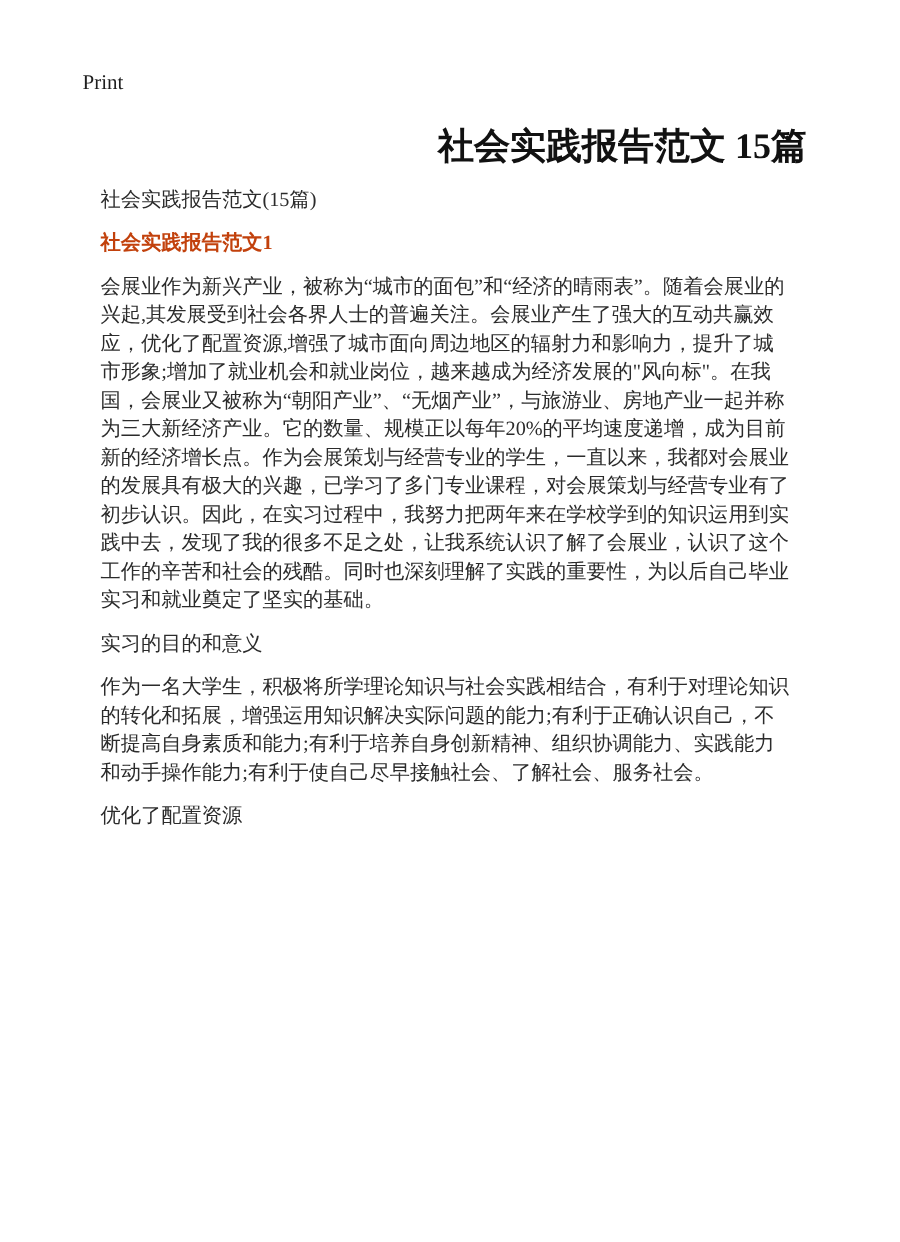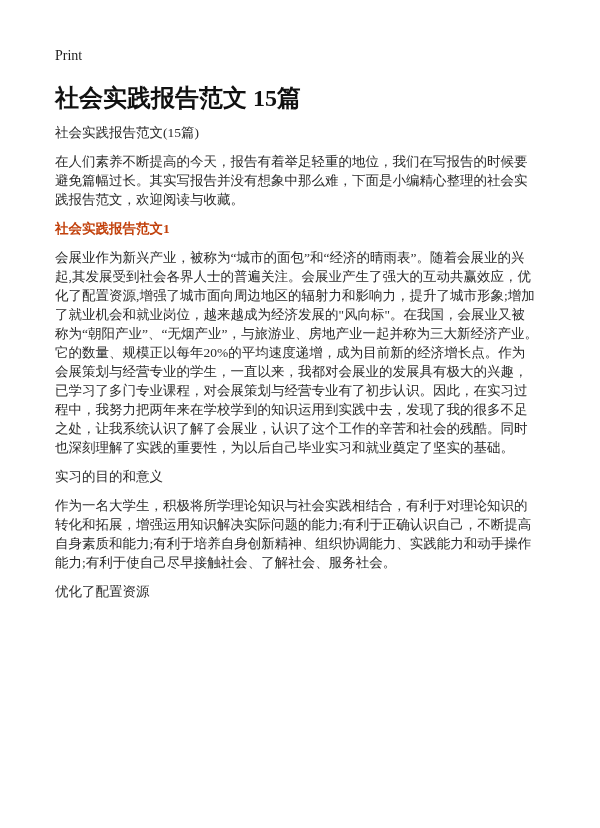--- a/index.html
+++ b/index.html
@@ -25,48 +25,47 @@
     font-size: 14px;
     line-height: 19px;
     color: #1f1f1f;
     cursor: pointer;
     display: inline-block;
   }
   .doc-title {
     font-size: 24px;
     line-height: 30px;
     font-weight: bold;
-    text-align: left;
+    text-align: right;
     color: #111111;
     margin: 18px 0 7px 0;
   }
   .body-text {
     font-size: 13.5px;
     line-height: 19px;
-    margin: 10px 0;
+    margin: 10px 12px;
     color: #2b2b2b;
     word-break: break-all;
   }
   .bold-head {
     font-weight: bold;
     color: #c2410c;
   }
 </style>
 </head>
 <body>
 
 <div class="page">
 
   <span class="print-link">Print</span>
 
   <h1 class="doc-title">社会实践报告范文 15篇</h1>
 
   <p class="body-text">社会实践报告范文(15篇)</p>
 
-  <p class="body-text">在人们素养不断提高的今天，报告有着举足轻重的地位，我们在写报告的时候要避免篇幅过长。其实写报告并没有想象中那么难，下面是小编精心整理的社会实践报告范文，欢迎阅读与收藏。</p>
 
   <p class="body-text bold-head">社会实践报告范文1</p>
 
 
   <p class="body-text">会展业作为新兴产业，被称为“城市的面包”和“经济的晴雨表”。随着会展业的兴起,其发展受到社会各界人士的普遍关注。会展业产生了强大的互动共赢效应，优化了配置资源,增强了城市面向周边地区的辐射力和影响力，提升了城市形象;增加了就业机会和就业岗位，越来越成为经济发展的"风向标"。在我国，会展业又被称为“朝阳产业”、“无烟产业”，与旅游业、房地产业一起并称为三大新经济产业。它的数量、规模正以每年20%的平均速度递增，成为目前新的经济增长点。作为会展策划与经营专业的学生，一直以来，我都对会展业的发展具有极大的兴趣，已学习了多门专业课程，对会展策划与经营专业有了初步认识。因此，在实习过程中，我努力把两年来在学校学到的知识运用到实践中去，发现了我的很多不足之处，让我系统认识了解了会展业，认识了这个工作的辛苦和社会的残酷。同时也深刻理解了实践的重要性，为以后自己毕业实习和就业奠定了坚实的基础。</p>
 
   <p class="body-text">实习的目的和意义</p>
 
 
 

